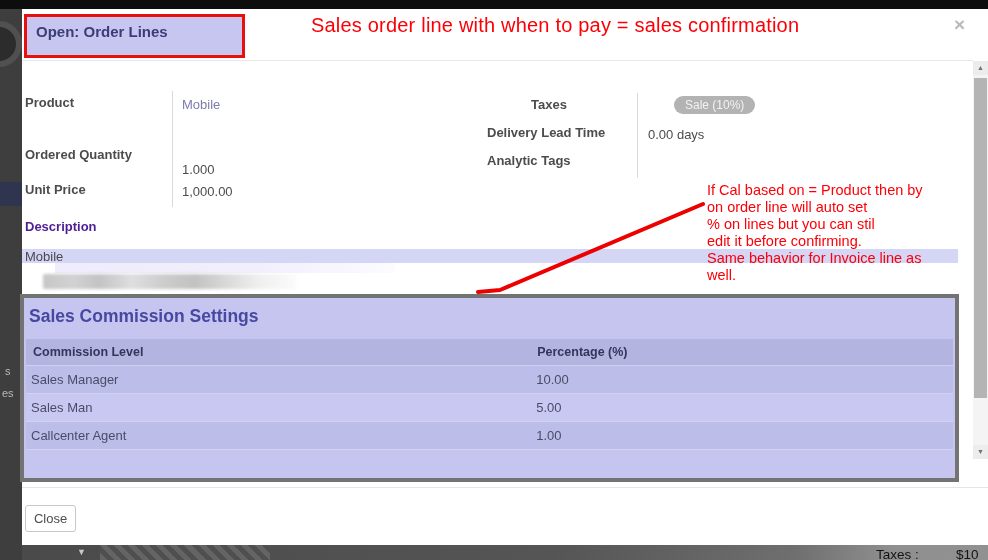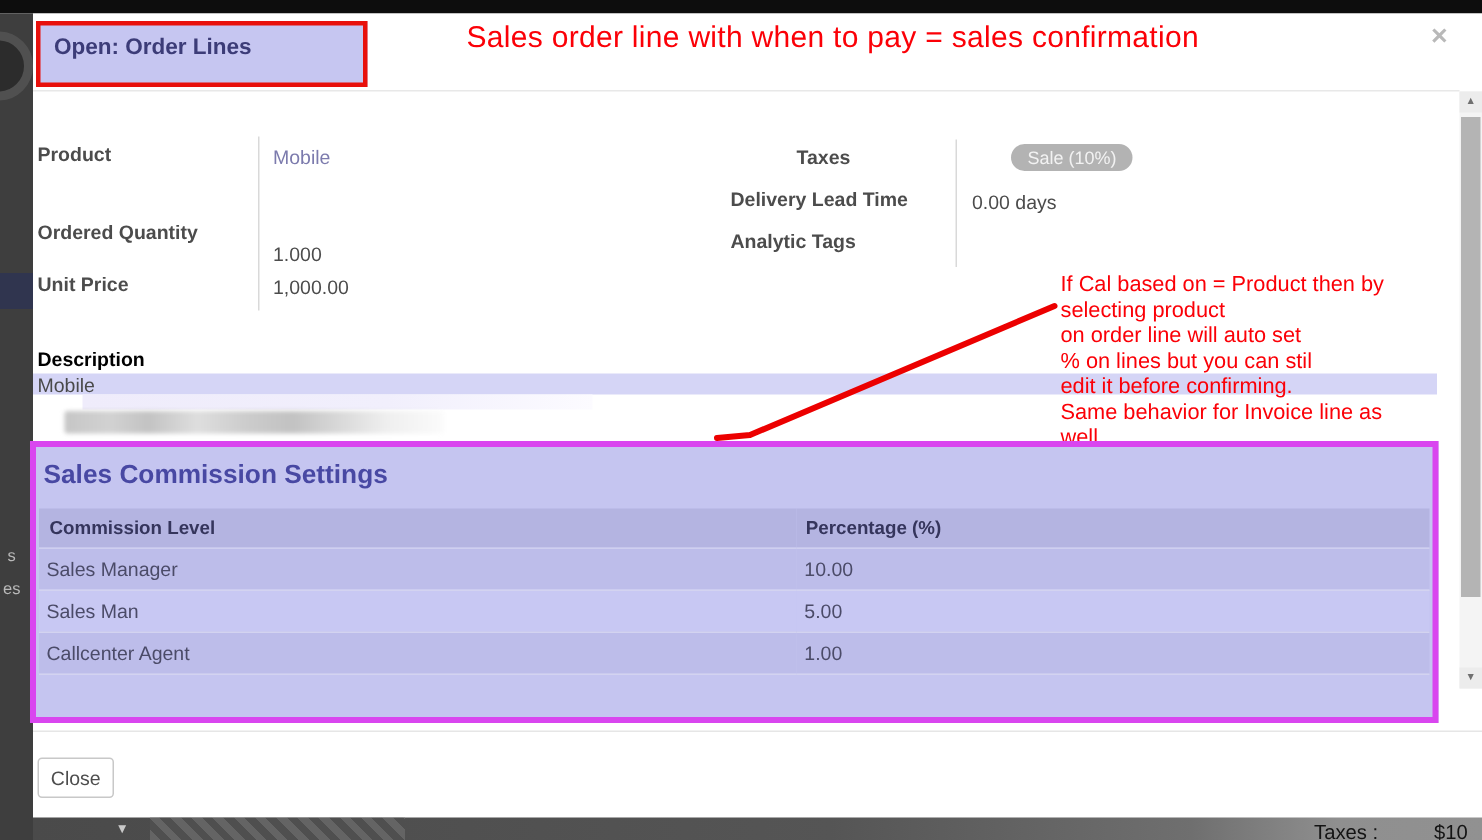--- a/index.html
+++ b/index.html
@@ -27,35 +27,35 @@
   
   .flabel{ position:absolute; font-size:13px; font-weight:bold; color:#4c4c4c; }
   .fvalue{ position:absolute; font-size:13px; color:#4c4c4c; }
   .vsep{ position:absolute; width:1px; background:#d9d9d9; }
   .sep-left{ left:150px; top:82px; height:116px; }
   .sep-right{ left:615px; top:84px; height:85px; }
   .link{ color:#7c7bad; cursor:pointer; }
   .tax-pill{ position:absolute; left:652px; top:87px; background:#b3b3b3; color:#f2f2f2; font-size:12px; border-radius:9px; padding:2px 11px; cursor:pointer; }
 
   
-  .desc-label{ position:absolute; left:3px; top:223px; font-size:13px; font-weight:bold; color:#000000; }
+  .desc-label{ position:absolute; left:3px; top:210px; font-size:13px; font-weight:bold; color:#4c1d95; }
   .hl-band{ position:absolute; left:0; top:240px; width:936px; height:14px; background:#d5d5f6; }
   .desc-line{ position:absolute; left:3px; top:240px; font-size:13px; color:#4a4a4a; }
   .lite-block{ position:absolute; left:33px; top:254px; width:340px; height:10px; background:linear-gradient(90deg,#efecfb 0%,#f1effc 60%,#fcfbff 100%); }
   .redacted{ position:absolute; left:21px; top:265px; width:253px; height:15px; border-radius:2px;
              background:linear-gradient(90deg,#c6c6c6 0%,#d2d2d2 12%,#c3c3c3 22%,#dedede 35%,#cccccc 48%,#c2c2c2 60%,#d8d8d8 72%,#efefef 85%,#fbfbfb 100%);
              filter:blur(1.5px); }
 
   
   .side-ann{ position:absolute; left:707px; top:182px; width:280px; color:#fb0007; font-size:14.5px; line-height:17px; }
   .side-ann div{ white-space:nowrap; }
   .arrow-svg{ position:absolute; left:0; top:0; width:988px; height:560px; pointer-events:none; }
 
   
-  .comm-section{ position:absolute; left:20px; top:294px; width:939px; height:188px; background:#c5c5f0; border:4px solid #d946ef; overflow:hidden; }
+  .comm-section{ position:absolute; left:20px; top:294px; width:939px; height:188px; background:#c5c5f0; border:4px solid #737373; overflow:hidden; }
   .comm-title{ position:absolute; left:5px; top:8px; font-size:17.5px; font-weight:bold; color:#4848a3; }
   .comm-table{ position:absolute; left:2px; top:41px; width:927px; border-collapse:collapse; table-layout:fixed; }
   .comm-table th{ background:#b4b4e1; font-size:12.5px; font-weight:bold; color:#35355c; text-align:left; height:26px; padding:0 0 0 7px; border-bottom:1px solid #cfcfef;margin-top:48px; }
   .comm-table th.col-pct{ padding-left:6px; }
   .comm-table td{ font-size:13px; color:#4b4b68; height:28px; padding:0 0 0 5px; border-bottom:1px solid #d3d3f0; cursor:pointer; }
   .comm-table td.pct{ text-align:left; padding-right:7px; }
   .comm-table tbody tr:nth-child(odd){ background:#bdbdea; }
   .comm-table tbody tr:nth-child(even){ background:#c8c8f3; }
 
   
@@ -129,21 +129,20 @@
     <div class="sb">
       <div class="sb-btn sb-up">▲</div>
       <div class="sb-thumb"></div>
       <div class="sb-btn sb-down">▼</div>
     </div>
   </div>
 
   <div class="side-ann">
 
   <div class="ann-line">If Cal based on = Product then by</div>
-      <div class="ann-line">selecting product</div>
       <div class="ann-line">on order line will auto set</div>
       <div class="ann-line">% on lines but you can stil</div>
       <div class="ann-line">edit it before confirming.</div>
       <div class="ann-line">Same behavior for Invoice line as</div>
       <div class="ann-line">well.</div>
     </div>
 
   <svg class="arrow-svg">
     <polyline points="478,292 500,290 703,204" fill="none" stroke="#ec0000" stroke-width="4" stroke-linecap="round" stroke-linejoin="round"></polyline>
   </svg>

